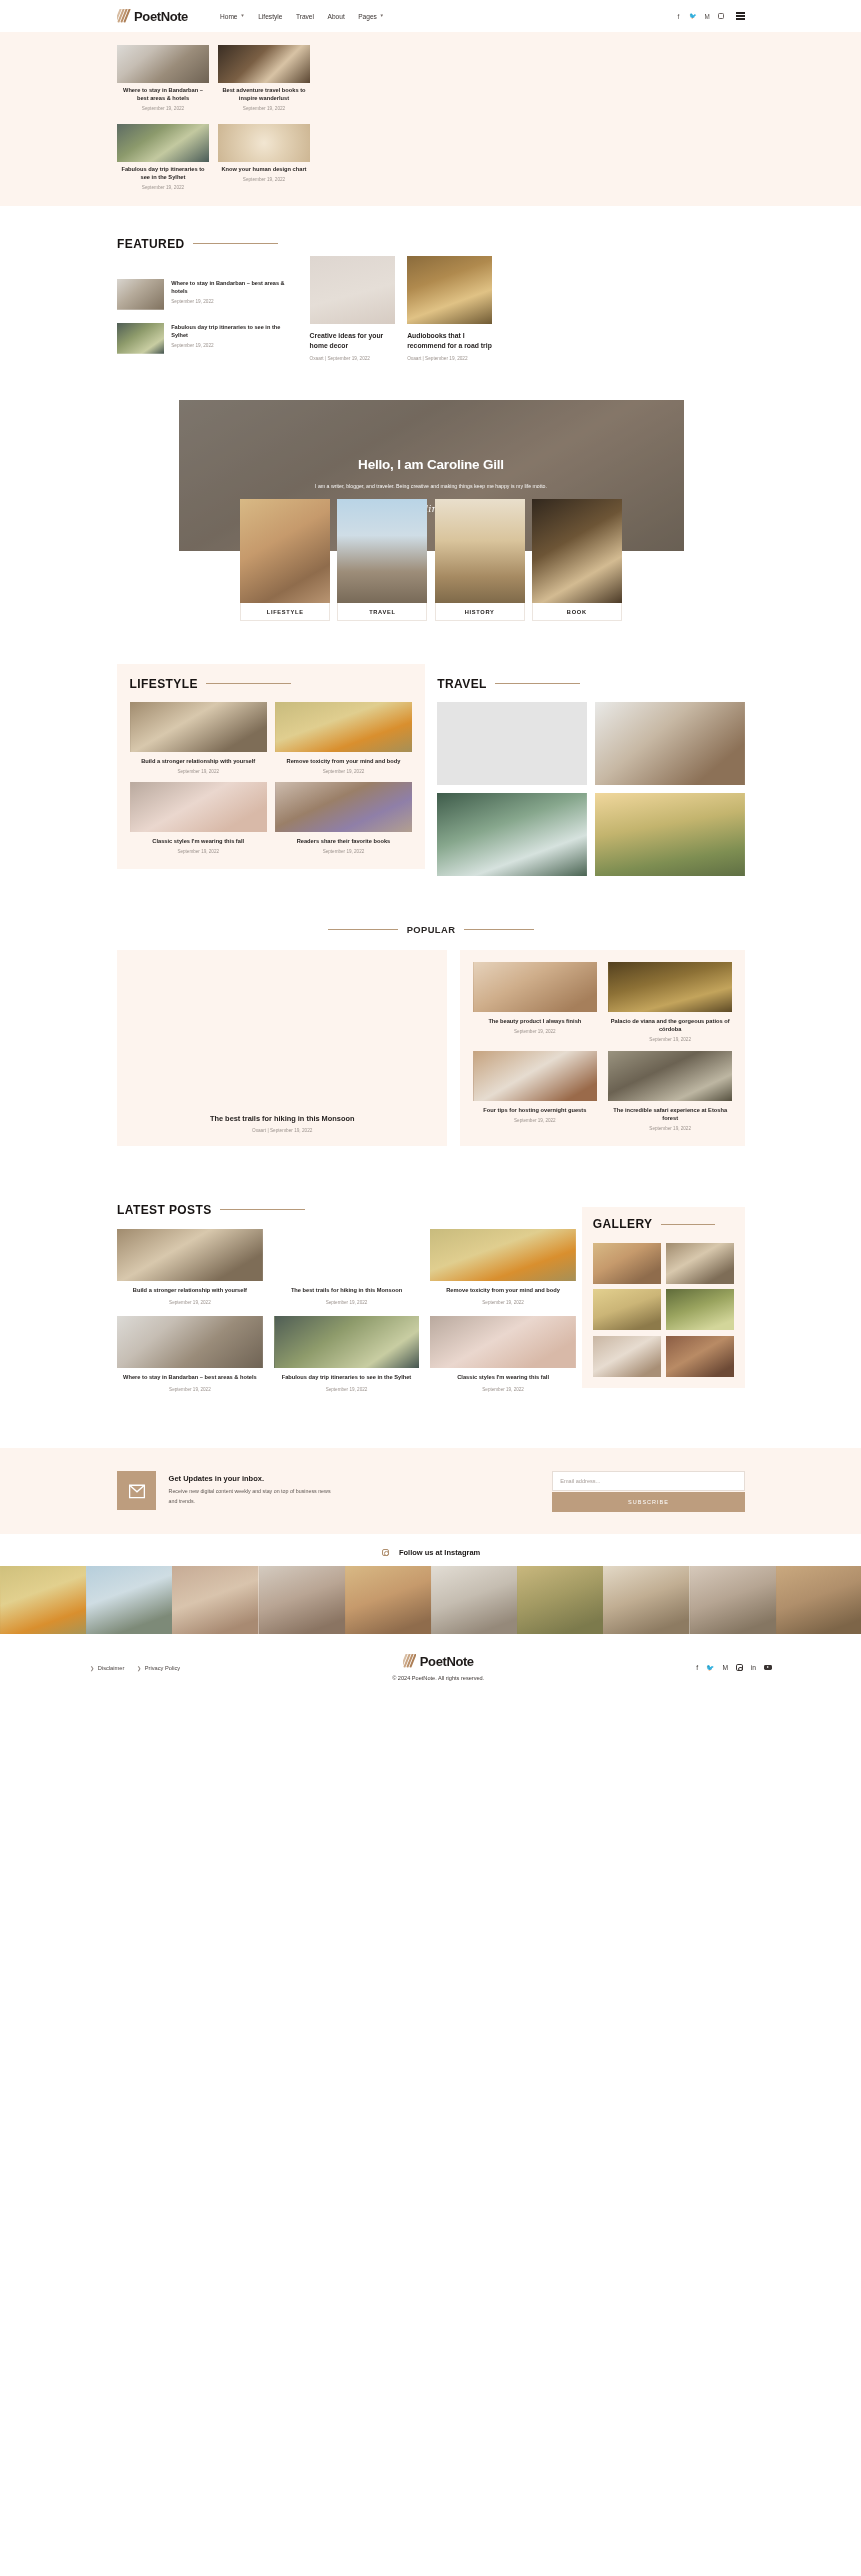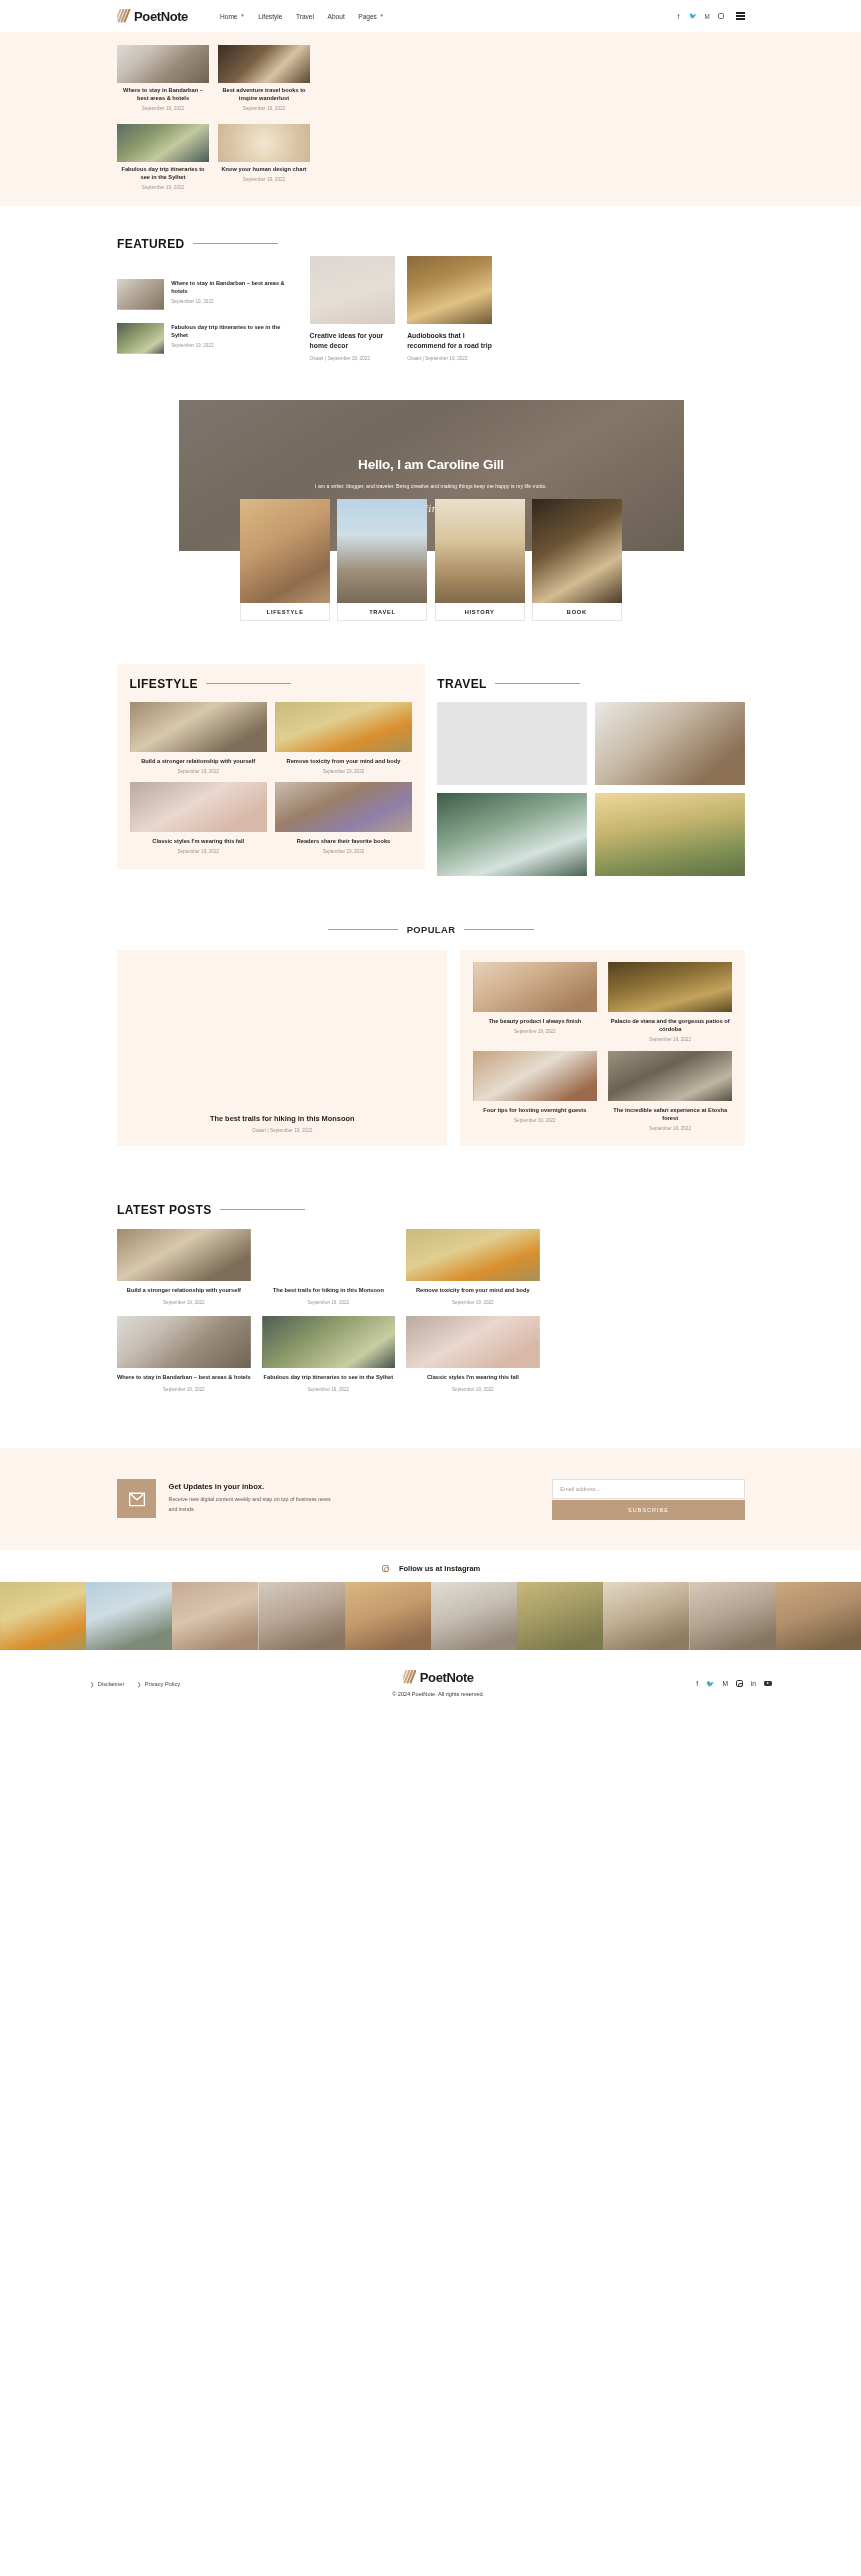--- a/index.html
+++ b/index.html
@@ -104,32 +104,32 @@
   .popular { margin-top:48px; }
   .pop-grid { width:628px; margin:14.4px auto 0; display:flex; gap:12.6px; align-items:stretch; }
   .pop-left { flex:1; background:#fdf4ee; display:flex; flex-direction:column; justify-content:flex-end; padding:12.6px; min-height:196px;
     background-size:cover; background-position:center; }
   .pop-left h4 { font-size:7.4px; font-weight:bold; text-align:center; color:#231f1e; }
   .pop-left .meta { font-size:4.7px; color:#9d948f; text-align:center; margin-top:4.5px; }
   .pop-right { width:285px; background:#fdf4ee; padding:12.6px; }
   .pop-right .grid2 { margin-top:0; gap:9px 10.8px; }
 
   
-  .latest { width:628px; margin:57px auto 0; display:flex; gap:6px; align-items:flex-start;flex-direction:column; }
+  .latest { width:628px; margin:57px auto 0; display:flex; gap:6px; align-items:center; }
   .latest-main { flex:1; }
   .grid3 { display:grid; grid-template-columns:1fr 1fr 1fr; gap:10.8px; margin-top:12.6px; }
   .lp .thumb { width:100%; height:52px; background-size:cover; background-position:center; }
   .lp h4 { font-size:5.7px; font-weight:bold; text-align:center; margin-top:6.3px; line-height:1.4; color:#231f1e; }
   .lp .date { font-size:4.6px; color:#9d948f; text-align:center; margin-top:4.5px; }
   .gallery { width:163px; background:#fdf4ee; padding:10.8px; }
   .gal-grid { display:grid; grid-template-columns:1fr 1fr; gap:5.4px; margin-top:11.7px; }
   .gal-img { width:100%; height:41px; background-size:cover; background-position:center; }
 
   
-  .news { background:#fdf4ee; margin-top:56px; padding:30px 0; }
+  .news { background:#fdf4ee; margin-top:56px; padding:22px 0; }
   .news-inner { width:628px; margin:0 auto; display:flex; align-items:center; gap:12.6px; }
   .env { width:39px; height:39px; background:#bd9d7e; display:flex; align-items:center; justify-content:center; flex:none; }
   .env svg { display:block; }
   .news-txt h4 { font-size:7.5px; font-weight:bold; color:#1d1918; }
   .news-txt p { font-size:5.3px; color:#5f5753; line-height:1.85; margin-top:4.5px; max-width:172px; }
   .news-form { margin-left:auto; width:193px; }
   .news-form input { width:100%; height:20px; border:0.9px solid #e6ddd6; background:#fff; font-size:5.6px; padding:0 7.2px; color:#3a3432; font-family:"Liberation Sans", sans-serif; outline:none; }
   .news-form input::placeholder { color:#a79e99; }
   .news-form button { width:100%; height:20px; border:none; background:#bd9d7e; color:#fff; font-size:5.5px; letter-spacing:1px; cursor:pointer; font-family:"Liberation Sans", sans-serif; }
 
@@ -420,20 +420,34 @@
         <div class="date">September 19, 2022</div>
       </div>
       <div class="lp">
         <div class="thumb" style="background-image:linear-gradient(150deg,#b9a99e 0%,#ead7ce 45%,#d8b9a8 80%)"></div>
         <h4>Classic styles I'm wearing this fall</h4>
         <div class="date">September 19, 2022</div>
       </div>
     </div>
   </div>
 
+  <div class="gallery">
+    <div class="sec-head">
+      <h3>GALLERY</h3>
+      <div class="sec-line" style="max-width:54px"></div>
+    </div>
+    <div class="gal-grid">
+      <div class="gal-img" style="background-image:linear-gradient(150deg,#d8b985 0%,#c69a6c 40%,#8f6c4c 80%)"></div>
+      <div class="gal-img" style="background-image:linear-gradient(150deg,#a08b6e 0%,#d8c8ad 40%,#7e6d57 80%)"></div>
+      <div class="gal-img" style="background-image:linear-gradient(160deg,#e3d08f 0%,#cbb577 45%,#8d7a4a 85%)"></div>
+      <div class="gal-img" style="background-image:linear-gradient(160deg,#5f6b3a 0%,#9aa45f 45%,#d3d69a 85%)"></div>
+      <div class="gal-img" style="background-image:linear-gradient(150deg,#c9b6a3 0%,#e7dcd0 45%,#a88f76 85%)"></div>
+      <div class="gal-img" style="background-image:linear-gradient(150deg,#8b5d44 0%,#b98b65 45%,#6d4a36 85%)"></div>
+    </div>
+  </div>
 </div>
 
 <div class="news">
   <div class="news-inner">
     <div class="env">
       <svg width="20" height="18" viewBox="0 0 24 22" fill="none" stroke="#ffffff" stroke-width="1.6">
         <path d="M3 4h18v15H3z"></path>
           <path d="M3 4l9 8 9-8"></path>
       </svg>
     </div>

